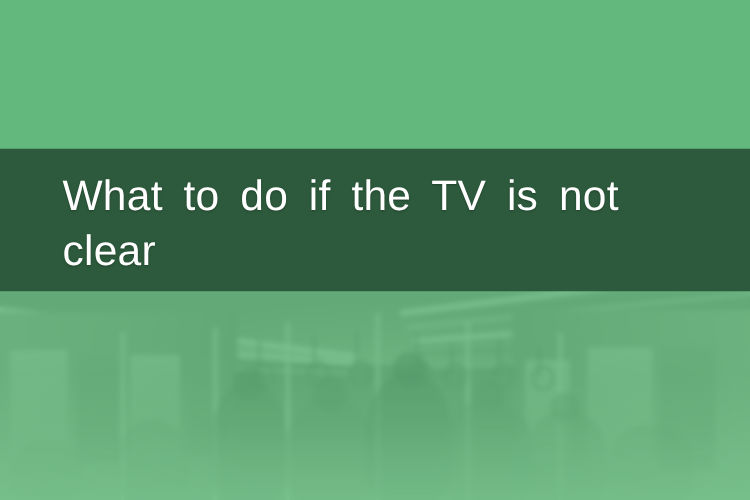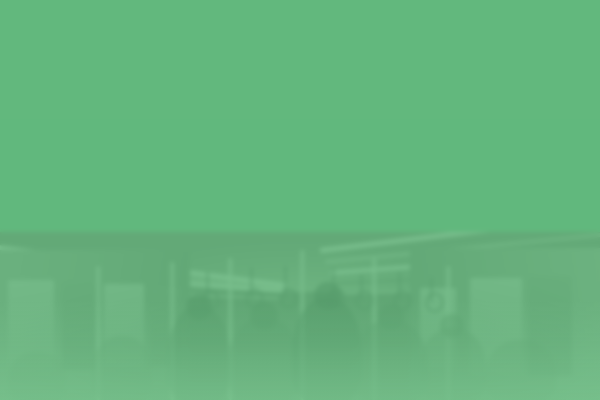--- a/index.html
+++ b/index.html
@@ -230,14 +230,17 @@
     </div>
 
     <div class="photo-blur"></div>
   </div>
 
   <div class="tint"></div>
   <div class="tint-lighten"></div>
 
   <div class="header-fill"></div>
 
+  <div class="title-band">
+    <div class="title-text">What to do if the TV is not clear</div>
+  </div>
 
 </div>
 
 </body></html>

